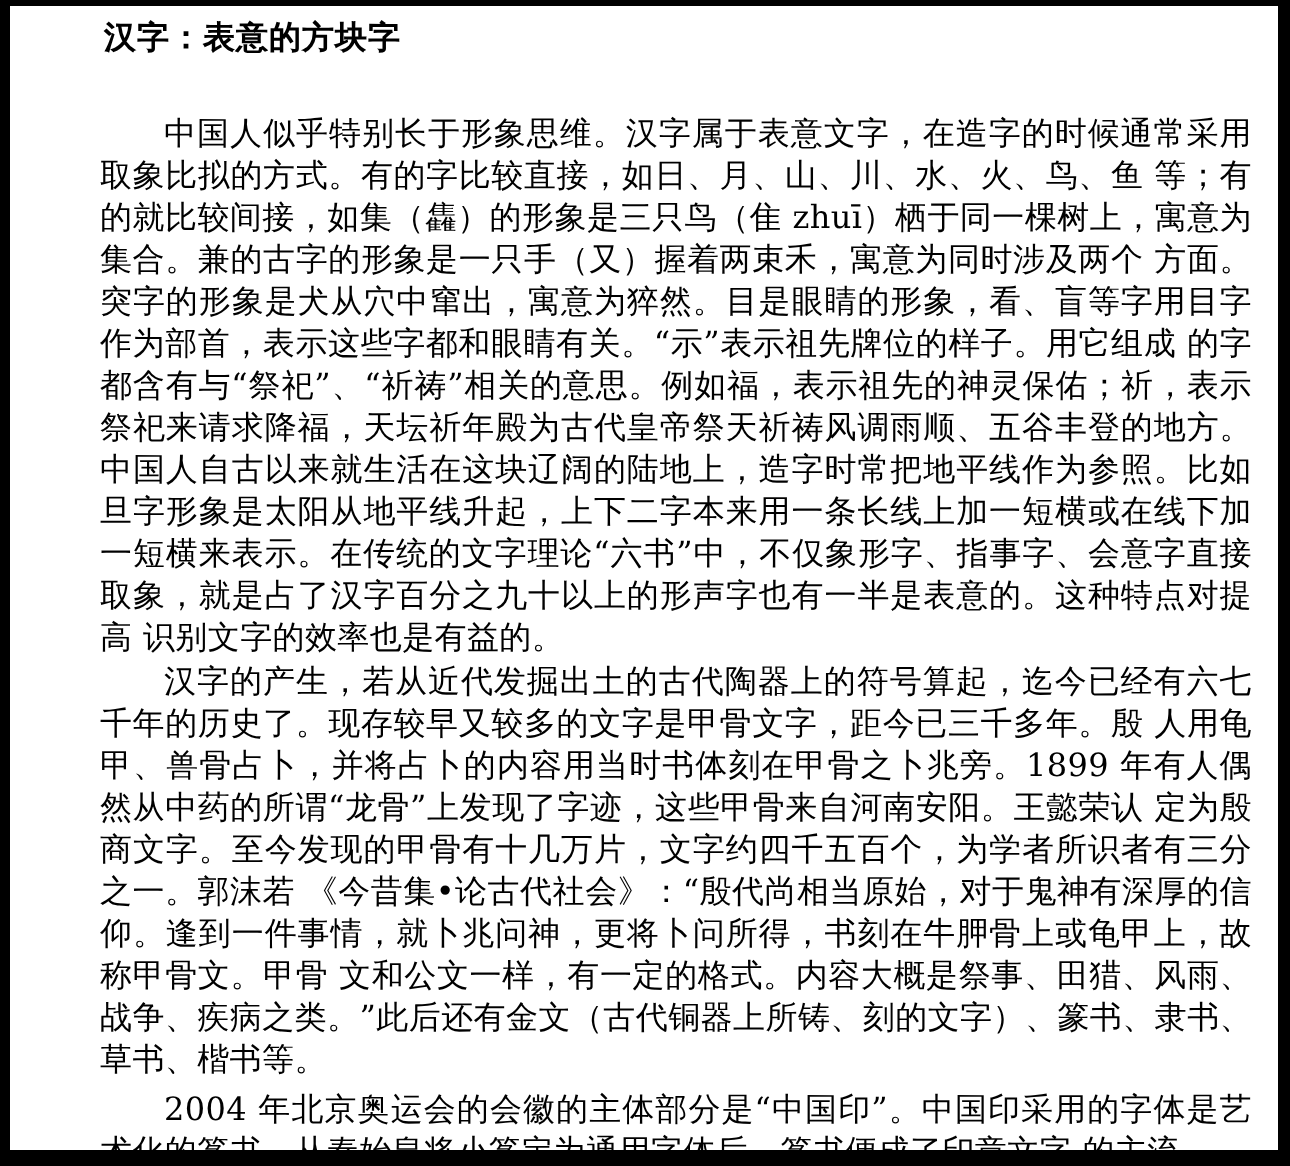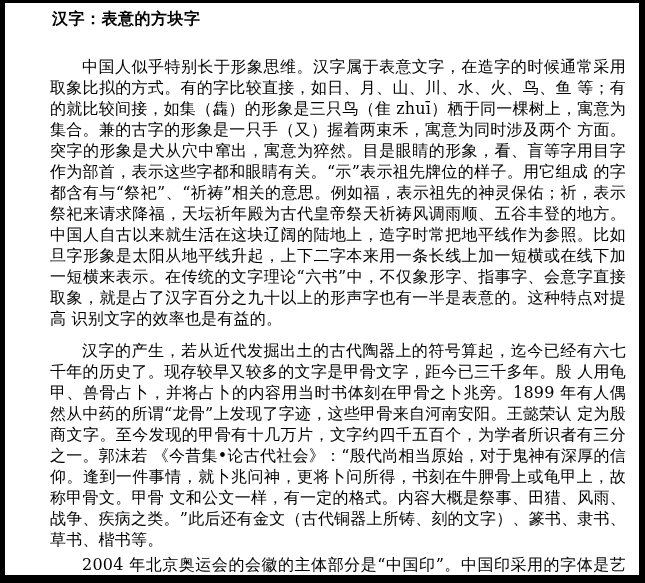--- a/index.html
+++ b/index.html
@@ -34,21 +34,21 @@
   }
   .para {
     margin: 0;
     text-indent: 2em;
     text-align: justify;
     text-justify: inter-ideograph;
     word-break: break-all;
     letter-spacing: 0.2px;
   }
   .para-1 { margin-top: 27px; }
-  .para-2 { margin-top: 11px; }
+  .para-2 { margin-top: 1px; }
   .para-3 { margin-top: 4px; }
 </style>
 </head>
 <body>
 
 <div class="page">
   <h1 class="doc-title">汉字：表意的方块字</h1>
 
   <p class="para para-1">中国人似乎特别长于形象思维。汉字属于表意文字，在造字的时候通常采用取象比拟的方式。有的字比较直接，如日、月、山、川、水、火、鸟、鱼 等；有的就比较间接，如集（雥）的形象是三只鸟（隹 zhuī）栖于同一棵树上，寓意为集合。兼的古字的形象是一只手（又）握着两束禾，寓意为同时涉及两个 方面。突字的形象是犬从穴中窜出，寓意为猝然。目是眼睛的形象，看、盲等字用目字作为部首，表示这些字都和眼睛有关。“示”表示祖先牌位的样子。用它组成 的字都含有与“祭祀”、“祈祷”相关的意思。例如福，表示祖先的神灵保佑；祈，表示祭祀来请求降福，天坛祈年殿为古代皇帝祭天祈祷风调雨顺、五谷丰登的地方。中国人自古以来就生活在这块辽阔的陆地上，造字时常把地平线作为参照。比如旦字形象是太阳从地平线升起，上下二字本来用一条长线上加一短横或在线下加 一短横来表示。在传统的文字理论“六书”中，不仅象形字、指事字、会意字直接取象，就是占了汉字百分之九十以上的形声字也有一半是表意的。这种特点对提高 识别文字的效率也是有益的。</p>
 

